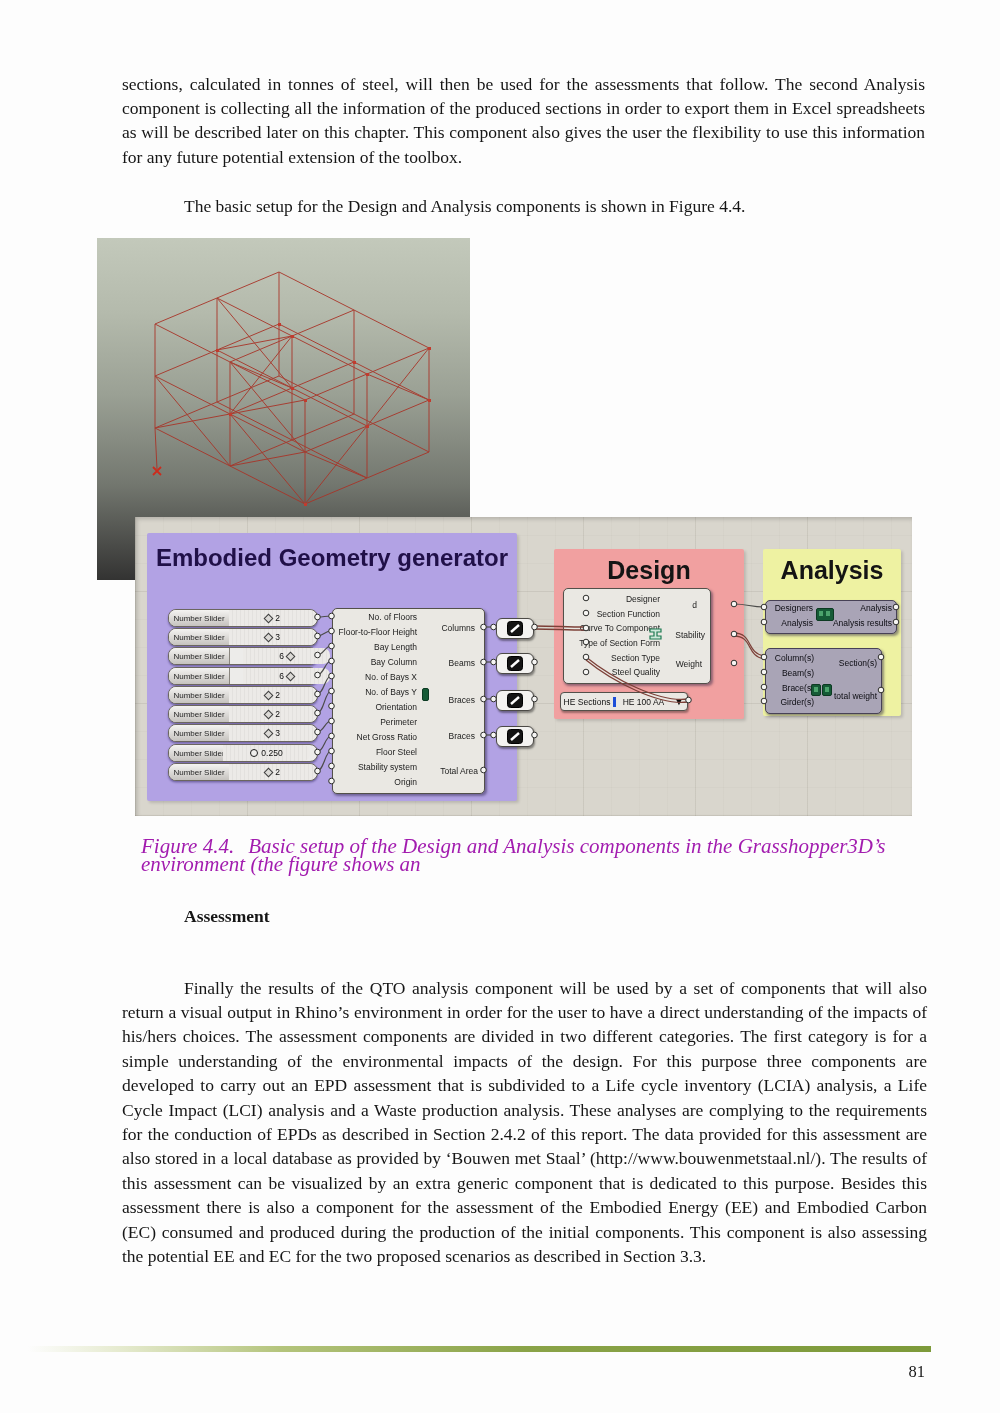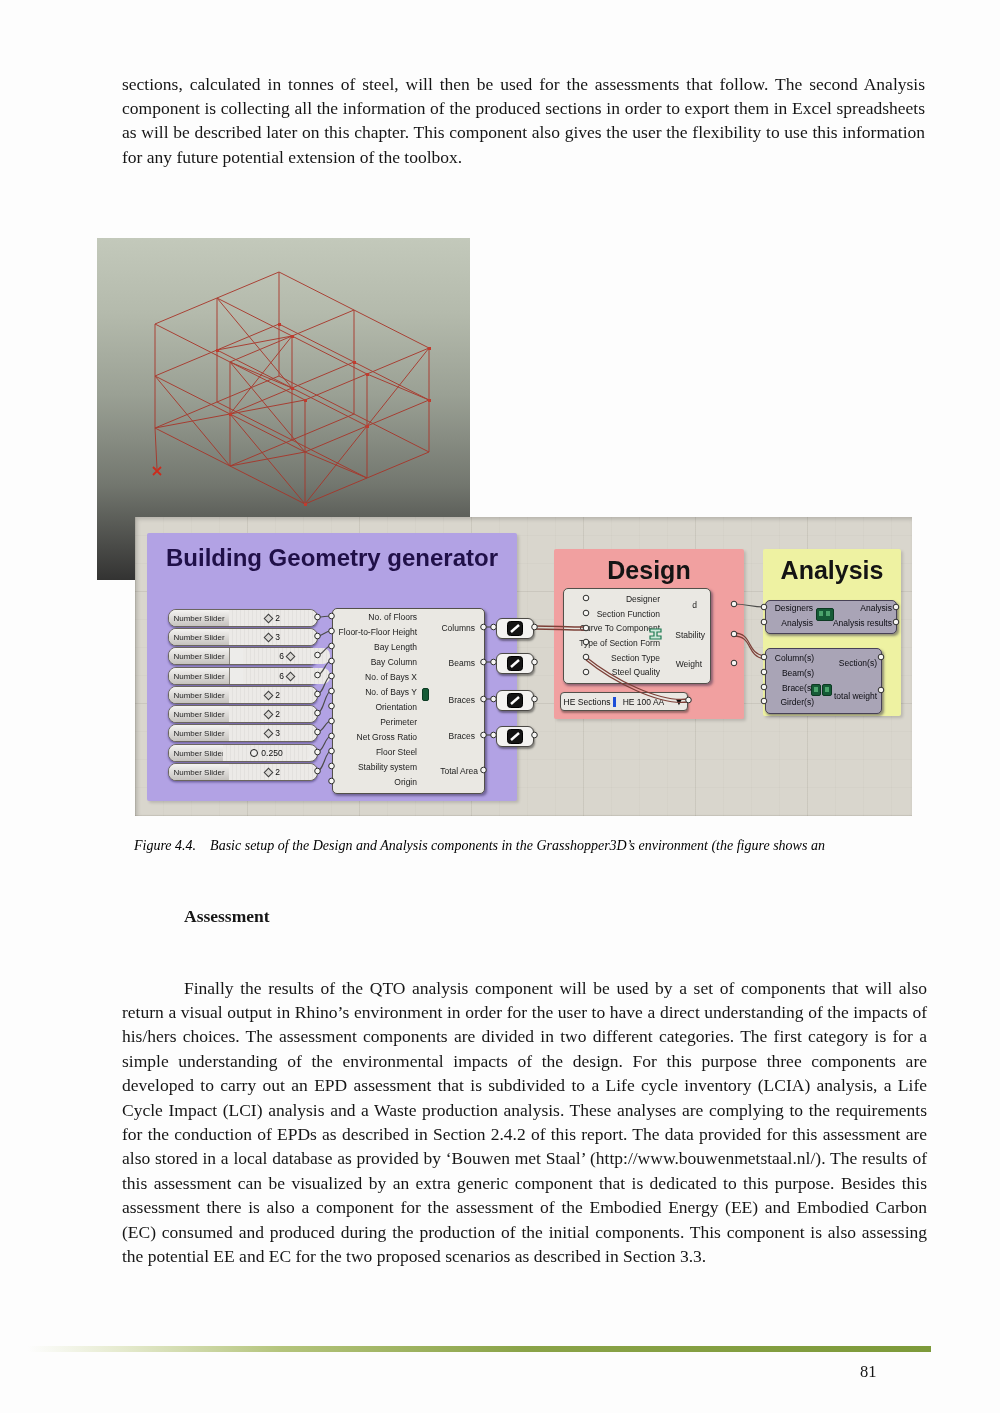--- a/index.html
+++ b/index.html
@@ -2,28 +2,28 @@
 <html><head>
 <meta charset="utf-8">
 <style>
   html,body{margin:0;padding:0;background:#ffffff;}
   .page{position:relative;width:1000px;height:1413px;background:#fdfdfd;overflow:hidden;
         font-family:"Liberation Serif",serif;color:#161616;}
   .bodytext{position:absolute;text-align:justify;font-size:17.5px;line-height:24.4px;}
   #para1{left:122px;top:54px;width:803px;}
   #para2{left:122px;top:176px;width:803px;text-indent:62px;}
   #para3{left:122px;top:958px;width:805px;text-indent:62px;}
-  .caption{position:absolute;left:134px;top:837px;width:795px;font-style:italic;
-           font-size:14px;line-height:18px;color:#000000;}
+  .caption{position:absolute;left:141px;top:837px;width:795px;font-style:italic;
+           font-size:21px;line-height:18px;color:#a21caf;}
   .caption .l2{text-align:center;}
   .caption-label{margin-right:14px;}
   #assess-head{position:absolute;left:184px;top:906px;font-weight:bold;font-size:17.5px;}
   .footer-bar{position:absolute;left:28px;top:1346px;width:903px;height:6px;
     background:linear-gradient(to right, rgba(255,255,255,0) 0%, #e6ebd0 10%, #b4c47c 28%, #8aa348 55%, #7d9a3a 100%);}
-  .page-num{position:absolute;left:860px;top:1362px;width:65px;text-align:left;font-size:16.5px;}
+  .page-num{position:absolute;left:860px;top:1362px;width:65px;text-align:right;font-size:16.5px;}
 
   
   .render3d{position:absolute;left:97px;top:238px;width:373px;height:342px;
     background:linear-gradient(180deg,#c3c9bb 0%,#b4baac 22%,#9aa094 46%,#73776f 72%,#4a4b48 90%,#333332 100%);}
   .render3d svg{position:absolute;left:0;top:0;}
 
   
   .gh-canvas{position:absolute;left:135px;top:517px;width:777px;height:299px;
     background-color:#d9d6cd;
     background-image:
@@ -73,20 +73,21 @@
   .gicon{position:absolute;background:#155a36;border:1px solid #0c3a22;border-radius:2px;}
   .gicon .dot{position:absolute;top:2px;width:4px;height:5px;background:#4ba36c;}
   .wires{position:absolute;left:0;top:0;pointer-events:none;}
 </style>
 </head>
 <body>
 
 <div class="page">
 
   <p class="bodytext" id="para1">sections, calculated in tonnes of steel, will then be used for the assessments that follow. The second Analysis component is collecting all the information of the produced sections in order to export them in Excel spreadsheets as will be described later on this chapter. This component also gives the user the flexibility to use this information for any future potential extension of the toolbox.</p>
+  <p class="bodytext" id="para2">The basic setup for the Design and Analysis components is shown in Figure 4.4.</p>
 
   <div class="render3d">
     <svg width="373" height="342" viewBox="0 0 373 342">
       <g stroke="#a83428" stroke-width="1" fill="none" opacity="0.9">
         <path d="M58,190L208,266M120,164L270,240M182,138L332,214 M58,190L182,138M133,228L257,176M208,266L332,214"></path>
         <path d="M58,138L208,214M120,112L270,188M182,86L332,162 M58,138L182,86M133,176L257,124M208,214L332,162"></path>
         <path d="M58,86L208,162M120,60L270,136M182,34L332,110 M58,86L182,34M133,124L257,72M208,162L332,110"></path>
         <path d="M58,190L58,86M133,228L133,124M208,266L208,162M120,164L120,60M195,202L195,98M270,240L270,136M182,138L182,34M257,176L257,72M332,214L332,110"></path>
         <path d="M58,190L133,176M133,228L58,138 M133,228L208,214M208,266L133,176 M133,176L208,162M208,214L133,124"></path>
         <path d="M208,266L270,188M270,240L208,214 M270,188L332,110M332,162L270,136"></path>
@@ -109,21 +110,21 @@
       </g>
       <g stroke="#cc2b1d" stroke-width="1.8">
         <path d="M56,229L64,237M64,229L56,237"></path>
       </g>
     </svg>
   </div>
 
   <div class="gh-canvas">
 
     <div class="gh-panel panel-purple">
-      <div class="panel-title">Building Geometry generator</div>
+      <div class="panel-title">Embodied Geometry generator</div>
     </div>
     <div class="gh-panel panel-pink">
       <div class="panel-title">Design</div>
     </div>
     <div class="gh-panel panel-yellow">
       <div class="panel-title">Analysis</div>
     </div>
 
     <div class="slider" style="top:92px">
         <span class="lab">Number Slider</span>

